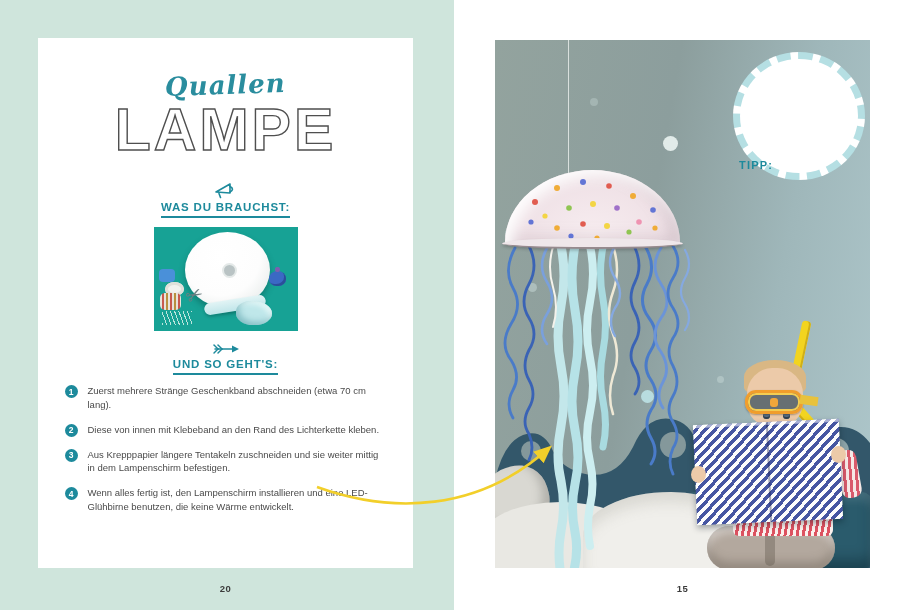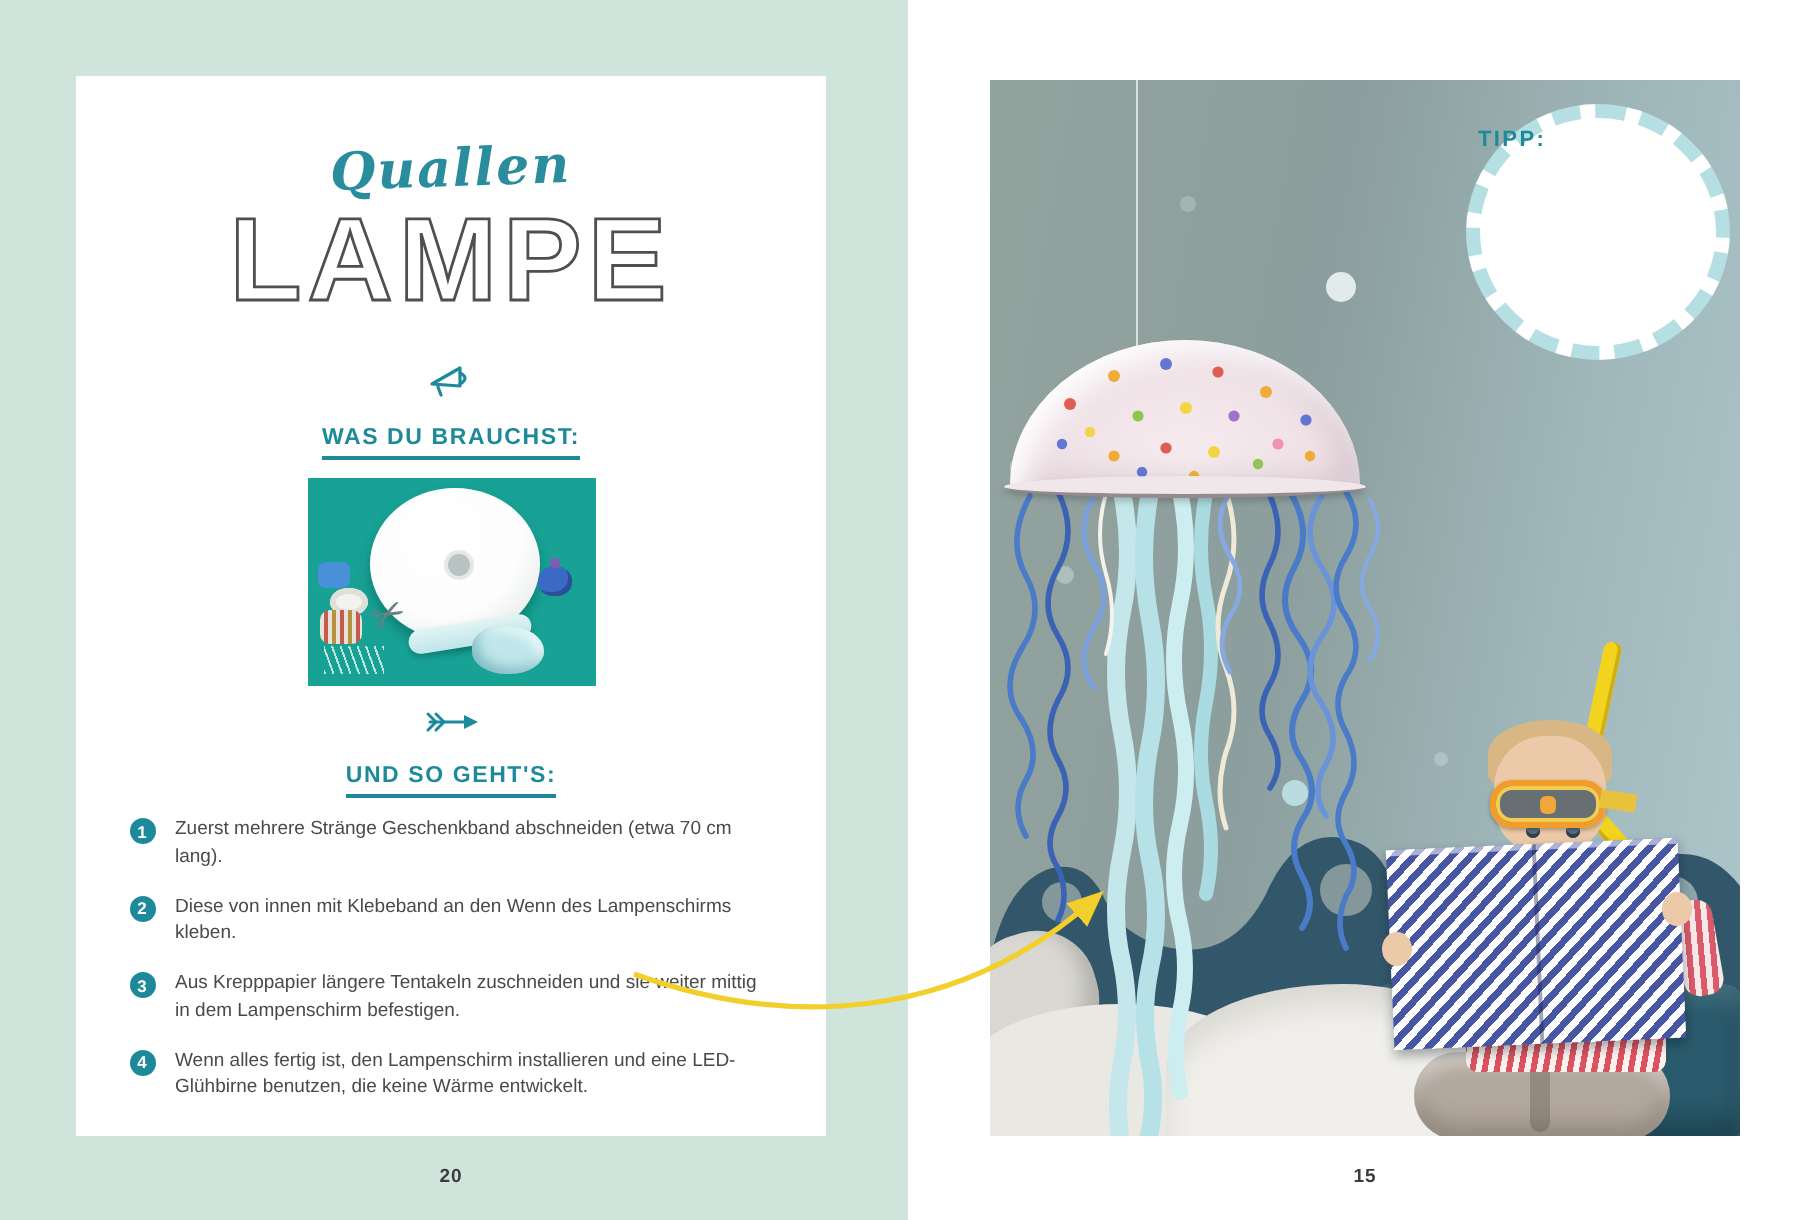--- a/index.html
+++ b/index.html
@@ -18,21 +18,21 @@
   .title-script{
     margin-top:32px;font-family:"DejaVu Serif",serif;font-style:italic;font-weight:bold;
     font-size:26px;color:#2a8d9e;letter-spacing:1px;transform:rotate(-2deg);
   }
   .title-main{
     margin-top:2px;font-size:59px;line-height:0.95;font-weight:bold;letter-spacing:3px;
     color:#ffffff;-webkit-text-stroke:1.4px #4f4f4f;
   }
   .icon-megaphone{margin-top:22px;height:19px;}
   .sec-heading{
-    margin-top:14px;font-size:11.5px;font-weight:bold;letter-spacing:0.8px;color:#1d8a9c;
+    margin-top:2px;font-size:11.5px;font-weight:bold;letter-spacing:0.8px;color:#1d8a9c;
     border-bottom:2px solid #1d8a9c;padding-bottom:3px;
   }
   .needs-text{
     margin-top:8px;width:332px;text-align:center;font-size:9.5px;line-height:1.42;color:#4a4a4a;
   }
   
   .materials{position:relative;margin-top:9px;width:144px;height:104px;background:#17a295;overflow:hidden;}
   .m-dome{position:absolute;left:31px;top:5px;width:85px;height:76px;border-radius:50%;
     background:radial-gradient(circle at 42% 32%,#ffffff 0%,#fdfdfd 55%,#e8eceb 85%,#d7dedd 100%);
     box-shadow:0 4px 6px rgba(0,60,55,.35);}
@@ -103,21 +103,21 @@
   .book{position:absolute;left:200px;top:382px;width:146px;height:100px;transform:rotate(-2.5deg);
     background:repeating-linear-gradient(135deg,#fdfdfd 0 3.5px,#4656a2 3.5px 7px);
     box-shadow:0 3px 6px rgba(0,20,30,.35);}
   .book:after{content:"";position:absolute;left:50%;top:0;bottom:0;width:2px;background:rgba(25,30,75,.4);}
   .book:before{content:"";position:absolute;left:0;top:0;right:0;height:3px;background:rgba(255,255,255,.55);}
   .hand{position:absolute;width:15px;height:17px;border-radius:50%;background:#eccaa9;}
   
   .tip-ring{position:absolute;left:238px;top:12px;width:132px;height:128px;border-radius:50%;
     border:7px dashed #b5dfe3;background:#ffffff;box-sizing:border-box;}
   .tip-content{position:absolute;left:244px;top:24px;width:120px;height:110px;
-    display:flex;flex-direction:column;align-items:flex-start;text-align:center;}
+    display:flex;align-items:flex-end;text-align:center;}
   .tip-heading{font-size:11px;font-weight:bold;letter-spacing:1.2px;color:#1d8a9c;margin-bottom:3px;}
   .tip-text{font-size:8px;line-height:1.28;color:#4a4a4a;width:104px;}
   
   .arrow-overlay{position:absolute;left:0;top:0;z-index:60;pointer-events:none;}
 </style>
 </head>
 <body>
 
 <div class="left-page">
   <div class="content-box">
@@ -163,21 +163,21 @@
     </div>
     <div class="sec-heading">UND SO GEHT'S:</div>
 
     <ul class="steps">
       <li class="step">
         <span class="step-num">1</span>
         <span class="step-text">Zuerst mehrere Stränge Geschenkband abschneiden (etwa 70 cm lang).</span>
       </li>
       <li class="step">
         <span class="step-num">2</span>
-        <span class="step-text">Diese von innen mit Klebeband an den Wenn des Lampenschirms kleben.</span>
+        <span class="step-text">Diese von innen mit Klebeband an den Rand des Lichterkette kleben.</span>
       </li>
       <li class="step">
         <span class="step-num">3</span>
         <span class="step-text">Aus Krepppapier längere Tentakeln zuschneiden und sie weiter mittig in dem Lampenschirm befestigen.</span>
       </li>
       <li class="step">
         <span class="step-num">4</span>
         <span class="step-text">Wenn alles fertig ist, den Lampenschirm installieren und eine LED-Glühbirne benutzen, die keine Wärme entwickelt.</span>
       </li>
     </ul>

